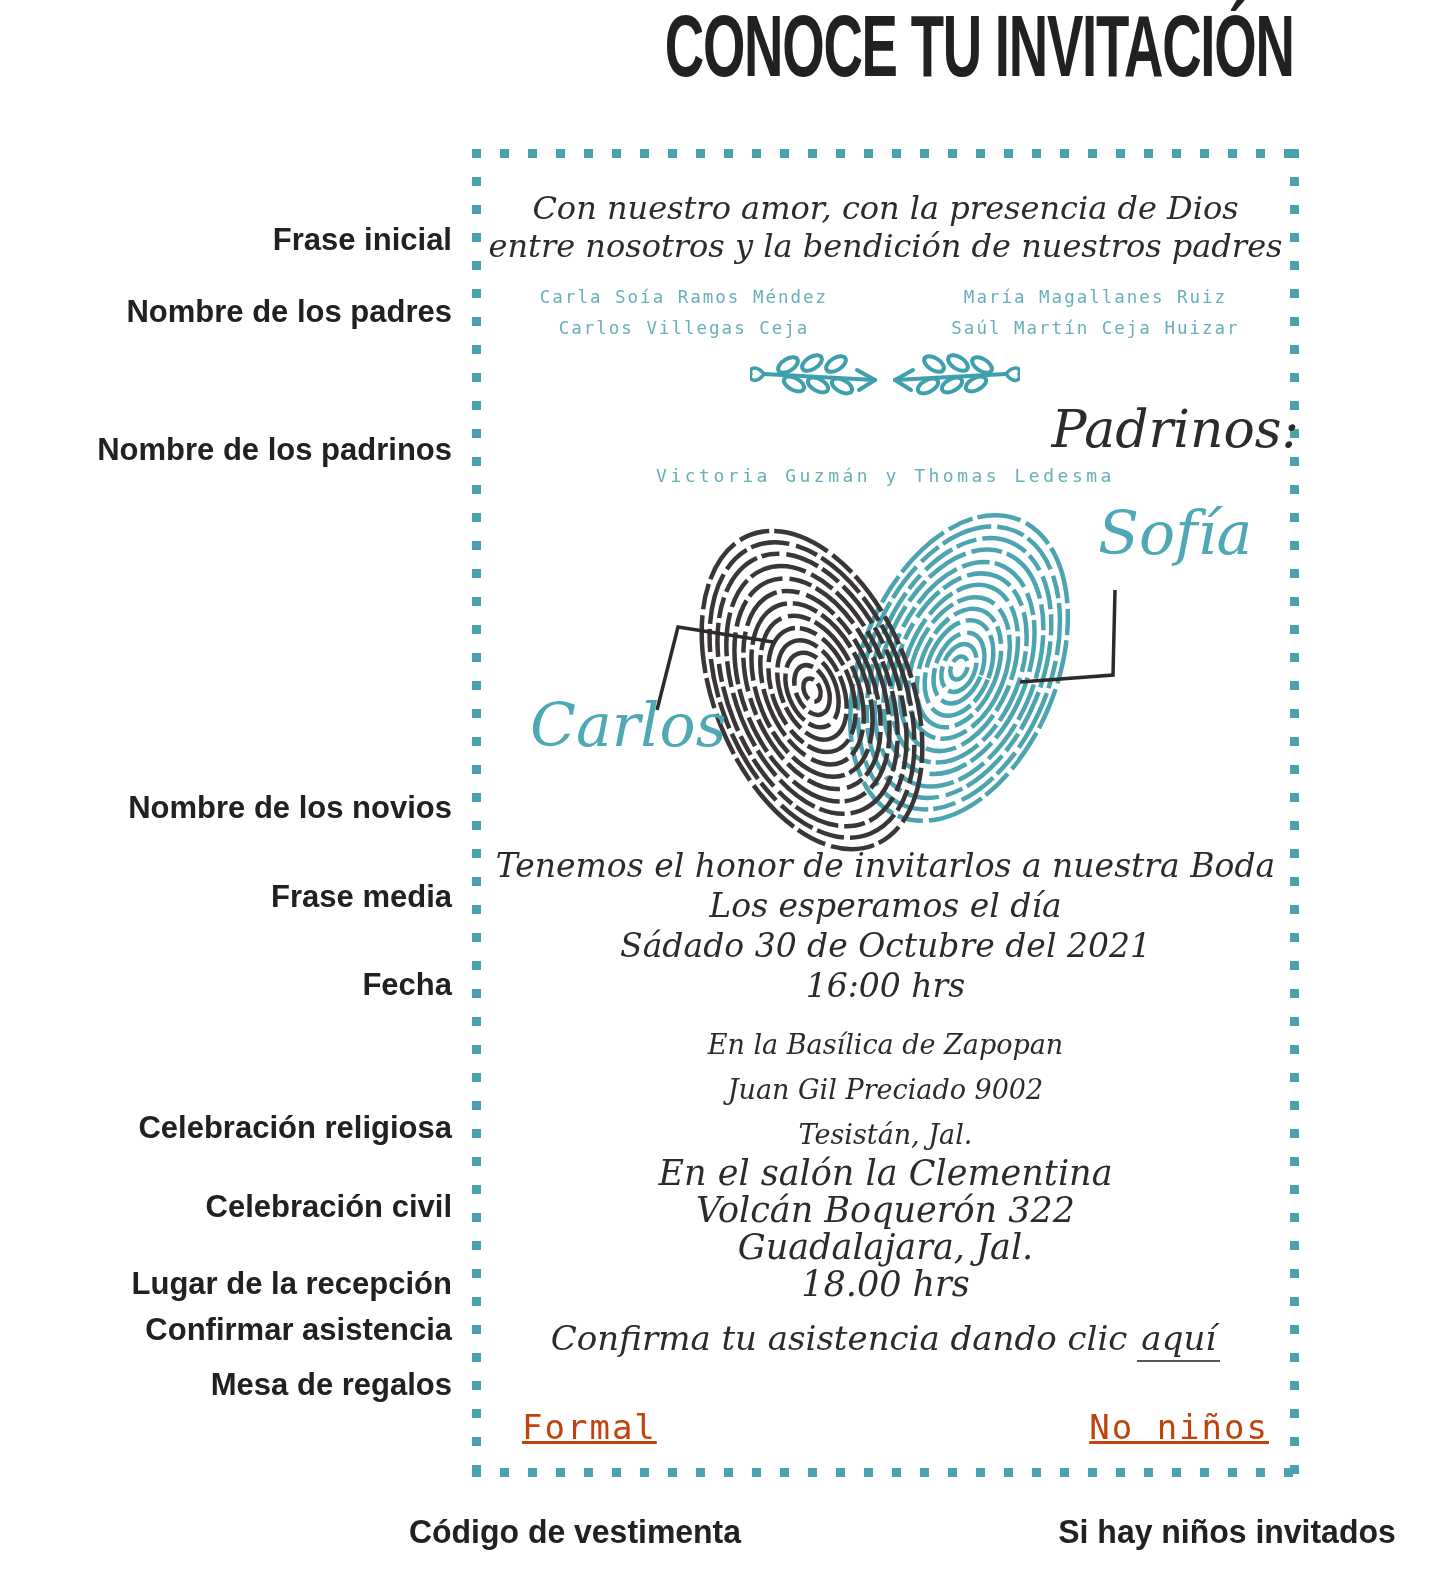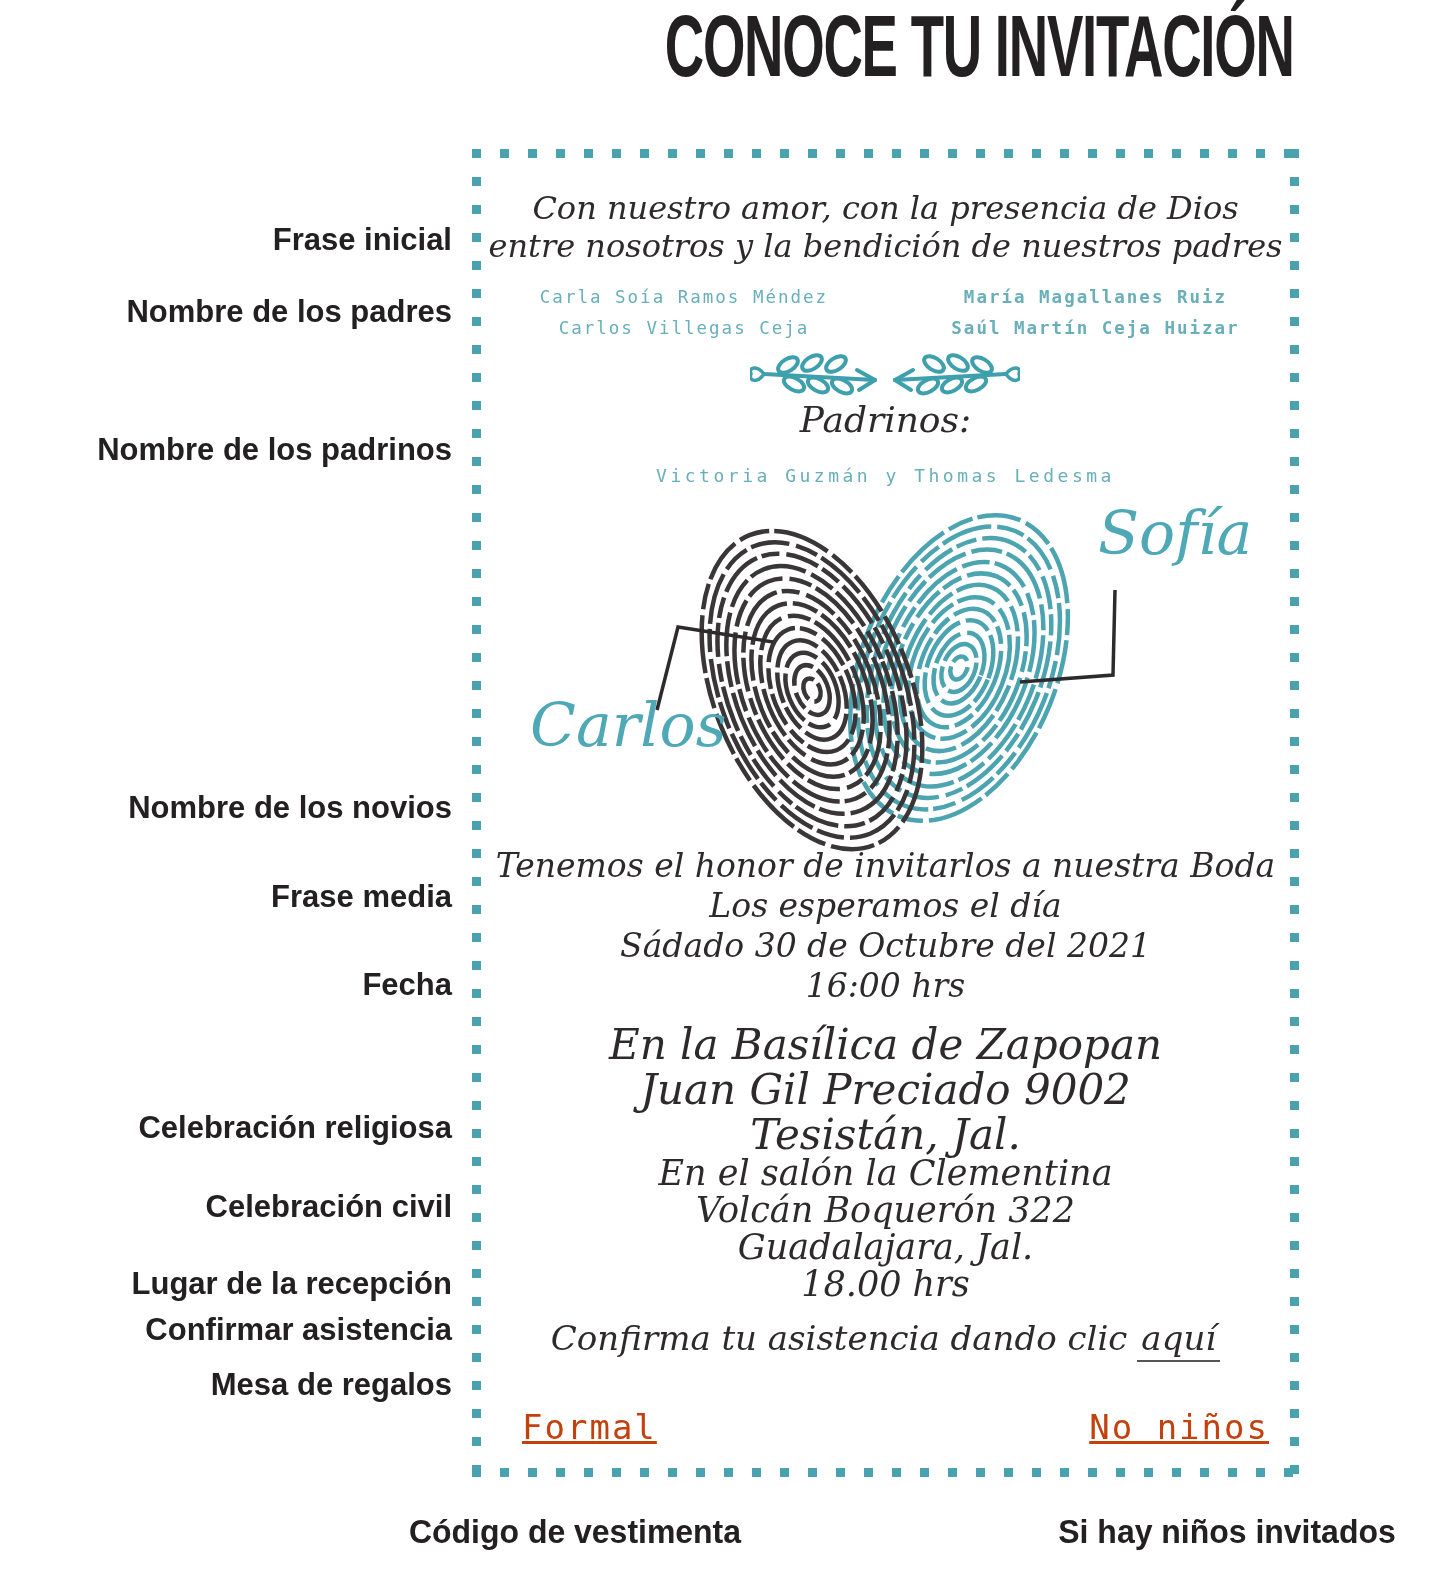--- a/index.html
+++ b/index.html
@@ -21,31 +21,31 @@
   .dots-v{top:0;bottom:0;width:9px;background-image:repeating-linear-gradient(to bottom,#49A2AE 0 9px,transparent 9px 28px);}
   .dots-top{top:0;} .dots-bottom{bottom:0;} .dots-left{left:0;} .dots-right{right:0;}
   
   .script{font-family:"DejaVu Serif", serif;font-style:italic;color:#2E2A2B;}
   .mono{font-family:"DejaVu Sans Mono", monospace;color:#68AFBA;}
   .centered{position:absolute;left:0;width:100%;text-align:center;}
   .opening{top:40px;font-size:32px;line-height:38px;}
   .parents-row{position:absolute;top:133px;left:0;width:100%;}
   .parents-col{position:absolute;top:0;font-size:17.5px;line-height:31px;letter-spacing:2px;text-align:center;white-space:nowrap;}
   .parents-left{left:0;width:424px;}
-  .parents-right{left:420px;width:407px;font-weight:bold;}
+  .parents-right{left:420px;width:407px;}
   .laurel-wrap{position:absolute;top:201px;left:278px;width:270px;height:52px;}
-  .padrinos-heading{top:250px;font-size:36px;}
+  .padrinos-heading{top:250px;font-size:52px;text-align:right;}
   .padrinos-names{top:316px;font-size:18px;letter-spacing:3.5px;white-space:nowrap;}
   .fp-svg{position:absolute;left:0;top:329px;width:827px;height:560px;}
   .couple-name{position:absolute;font-family:"DejaVu Serif",serif;font-style:italic;
     color:#4FA8B5;font-size:60px;line-height:1;white-space:nowrap;}
   .groom{left:58px;top:546px;}
   .bride{left:626px;top:354px;}
   .middle-block{top:697px;font-size:33px;line-height:40px;}
-  .religious-block{top:873px;font-size:42px;line-height:45px;}
+  .religious-block{top:873px;font-size:27px;line-height:45px;}
   .civil-block{top:1006px;font-size:35px;line-height:37px;}
   .rsvp-line{top:1169px;font-size:34px;}
   .rsvp-link{margin-left:10px;border-bottom:2px solid #555;padding:0 4px 2px 4px;cursor:pointer;}
   .gifts-line{top:1219px;font-size:36px;}
   .bottom-row{position:absolute;top:1258px;left:0;width:100%;display:flex;justify-content:space-between;box-sizing:border-box;padding:0 30px 0 50px;}
   .bottom-note{font-size:34px;color:#c2410c;letter-spacing:2px;text-decoration:underline;}
   
   .left-labels{position:absolute;left:0;top:0;width:458px;height:1577px;}
   .side-label{
     position:absolute;right:6px;white-space:nowrap;text-align:right;

